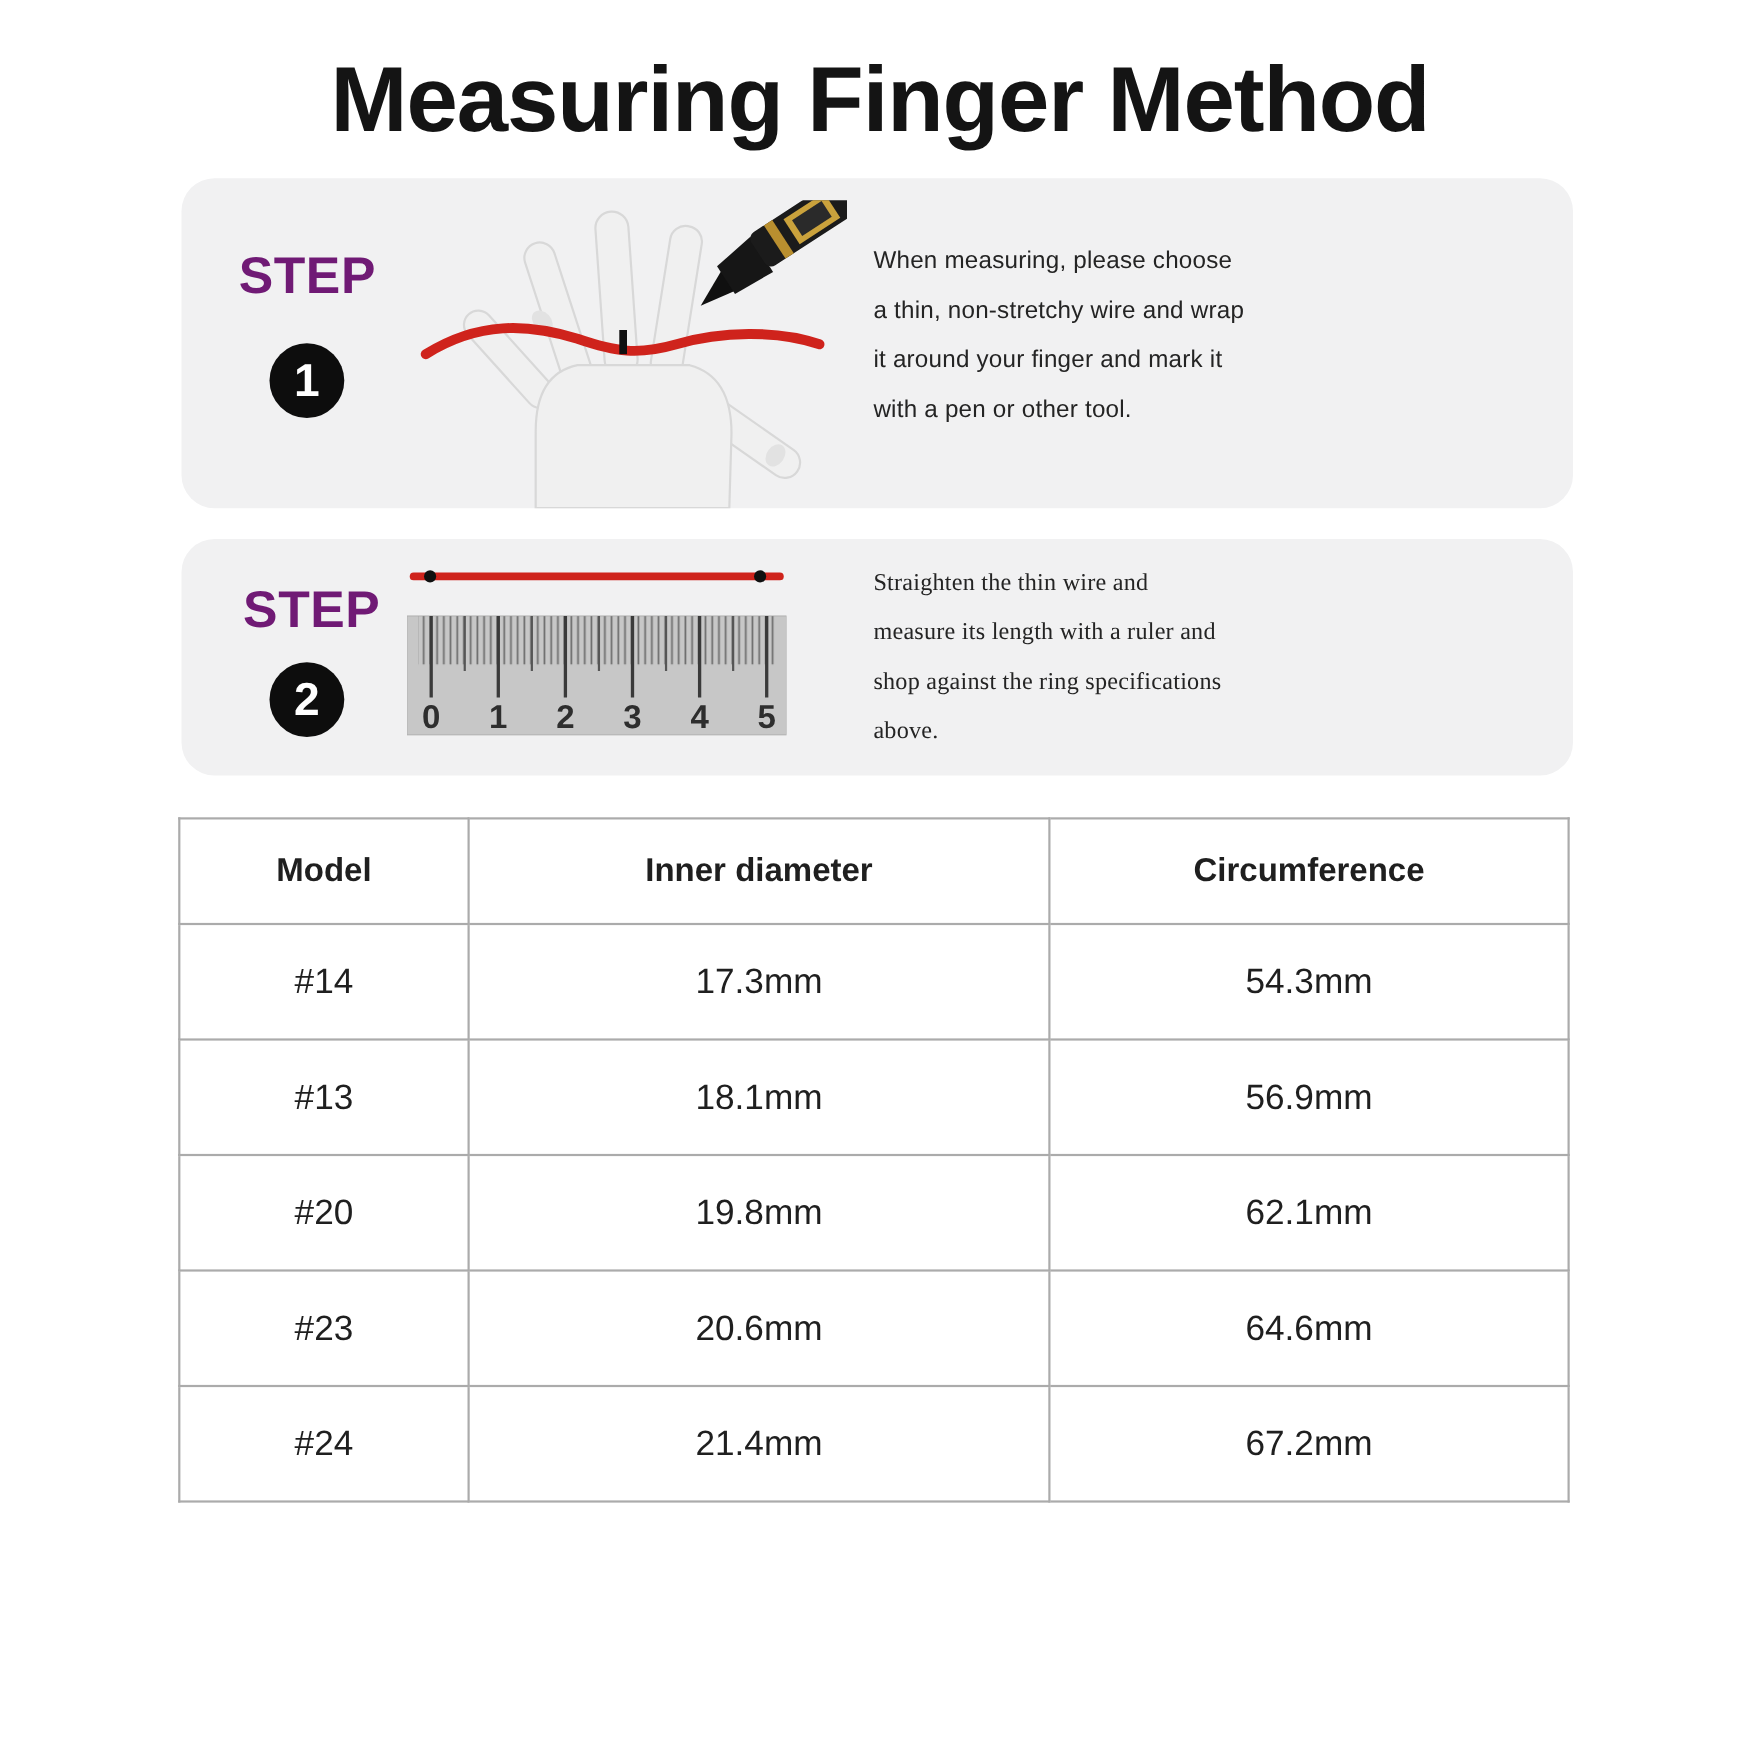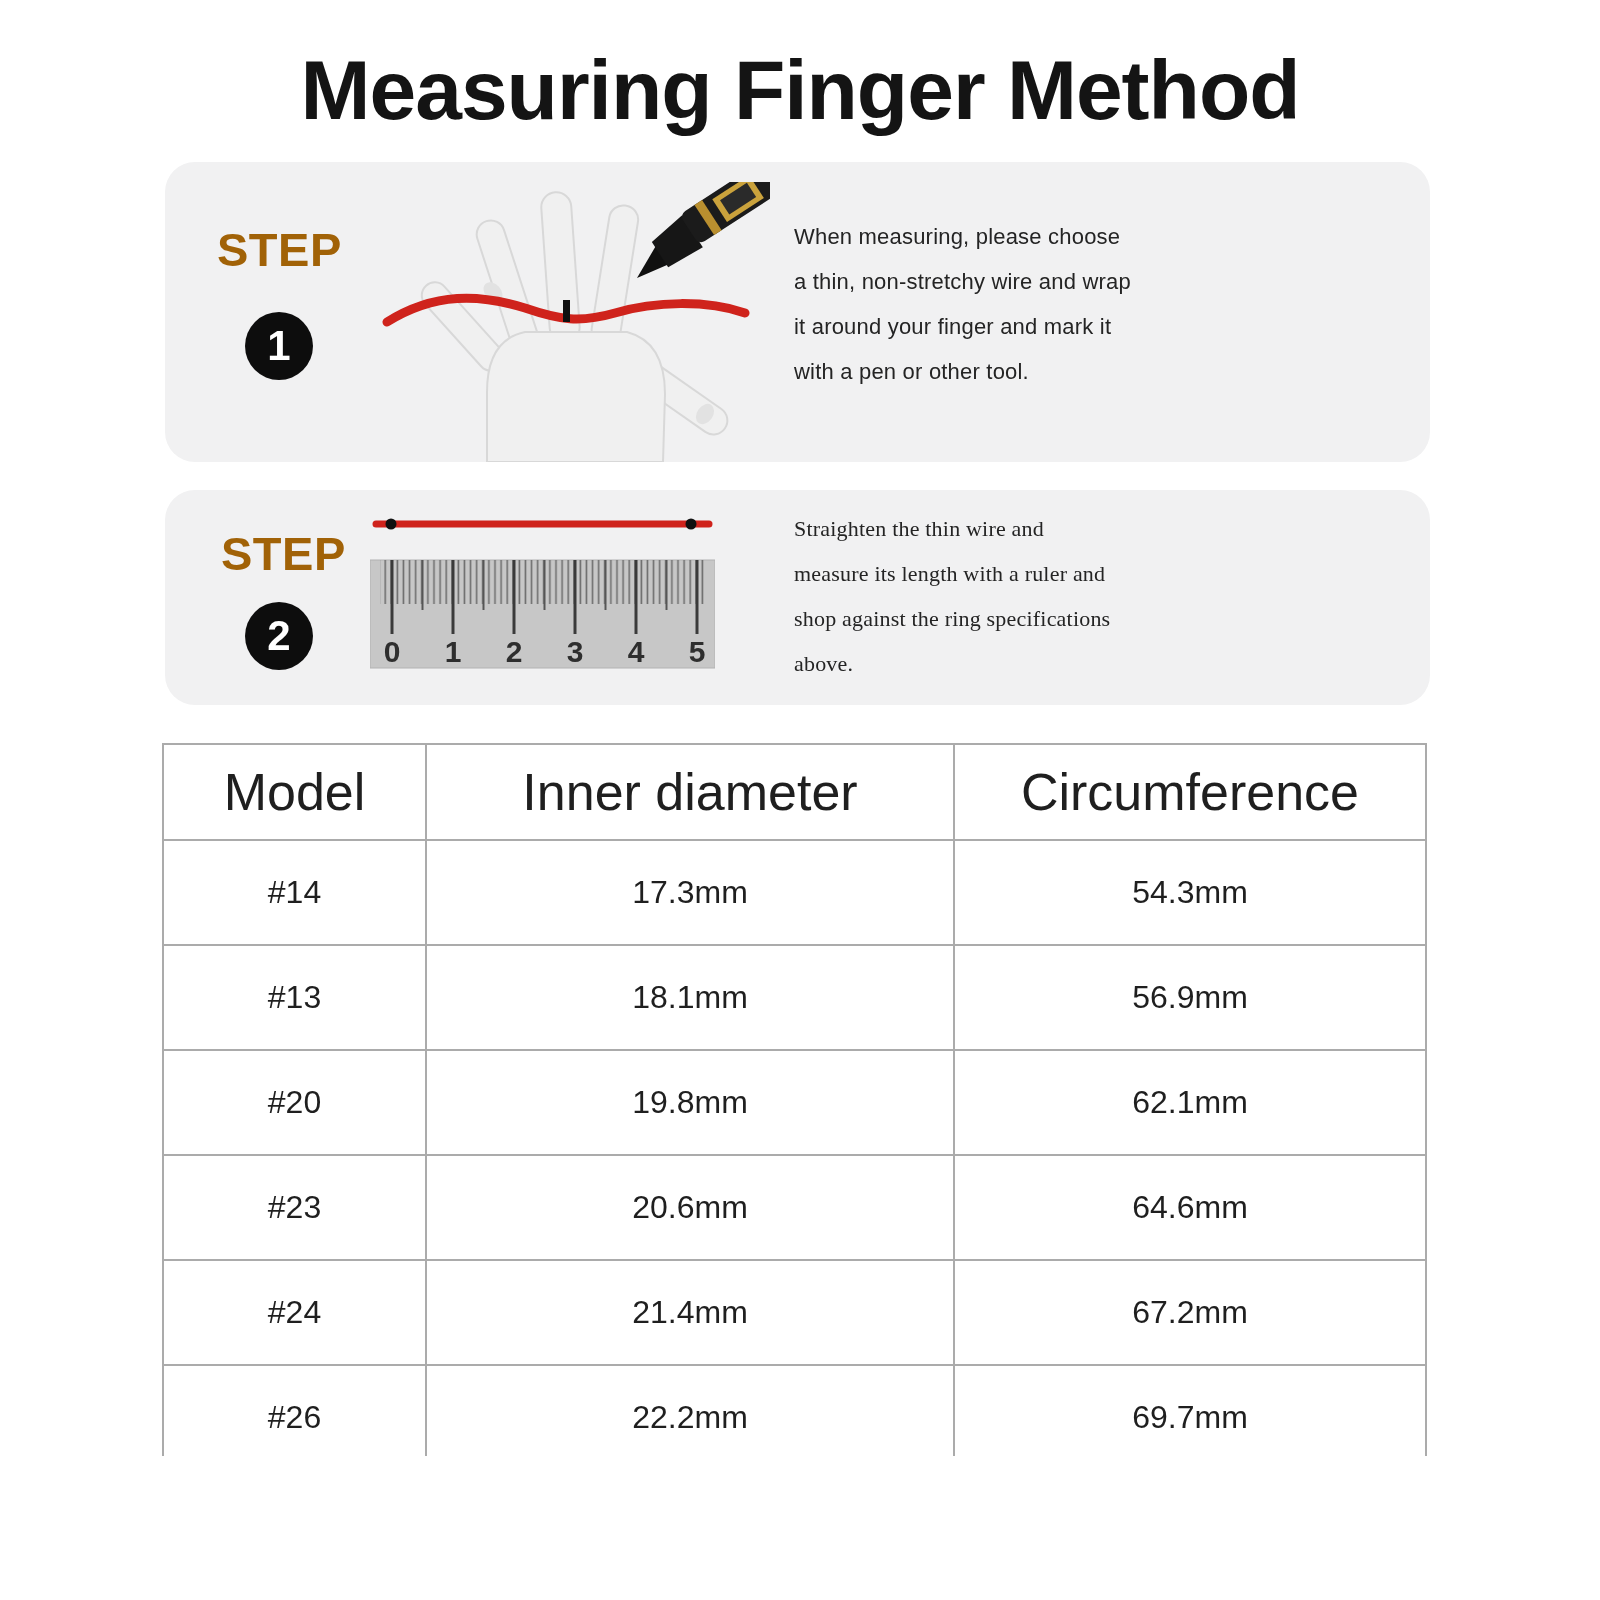--- a/index.html
+++ b/index.html
@@ -10,21 +10,21 @@
   .page-title{
     position:absolute;left:0;top:42px;width:1600px;text-align:center;
     font-size:84px;font-weight:700;letter-spacing:-1px;color:#141414;
   }
   .step-card{
     position:absolute;left:165px;width:1265px;background:#f1f1f2;border-radius:30px;
   }
   #step1-card{top:162px;height:300px;}
   #step2-card{top:490px;height:215px;}
   .step-label{
-    position:absolute;font-size:47px;font-weight:700;color:#a16207;letter-spacing:0.5px;
+    position:absolute;font-size:47px;font-weight:700;color:#701a75;letter-spacing:0.5px;
   }
   #step1-card .step-label{left:52px;top:60px;}
   #step2-card .step-label{left:56px;top:36px;}
   .step-circle{
     position:absolute;width:68px;height:68px;border-radius:50%;background:#0d0d0d;
     display:flex;align-items:center;justify-content:center;
     color:#ffffff;font-size:42px;font-weight:700;
   }
   #step1-card .step-circle{left:80px;top:150px;}
   #step2-card .step-circle{left:80px;top:112px;}
@@ -38,21 +38,21 @@
   .ruler-art{position:absolute;left:205px;top:22px;width:345px;height:180px;}
   .size-table{
     position:absolute;left:162px;top:743px;width:1263px;
     border-collapse:collapse;table-layout:fixed;
     border:2px solid #8c8c8c;
   }
   .size-table th,.size-table td{
     border:2px solid #ababab;text-align:center;vertical-align:middle;
     font-weight:400;color:#1f1f1f;padding:0;
   }
-  .size-table th{height:94px;font-size:52px;}
+  .size-table th{height:94px;font-size:30px;font-weight:bold;}
   .size-table td{height:103px;font-size:32px;}
 </style>
 </head>
 <body>
 
 <div id="canvas">
 
   <div class="page-title">Measuring Finger Method</div>
 
   <div class="step-card" id="step1-card">
@@ -191,21 +191,16 @@
       <tr>
         <td>#23</td>
         <td>20.6mm</td>
         <td>64.6mm</td>
       </tr>
       <tr>
         <td>#24</td>
         <td>21.4mm</td>
         <td>67.2mm</td>
       </tr>
-      <tr>
-        <td>#26</td>
-        <td>22.2mm</td>
-        <td>69.7mm</td>
-      </tr>
     </tbody>
   </table>
 
 </div>
 
 </body></html>

